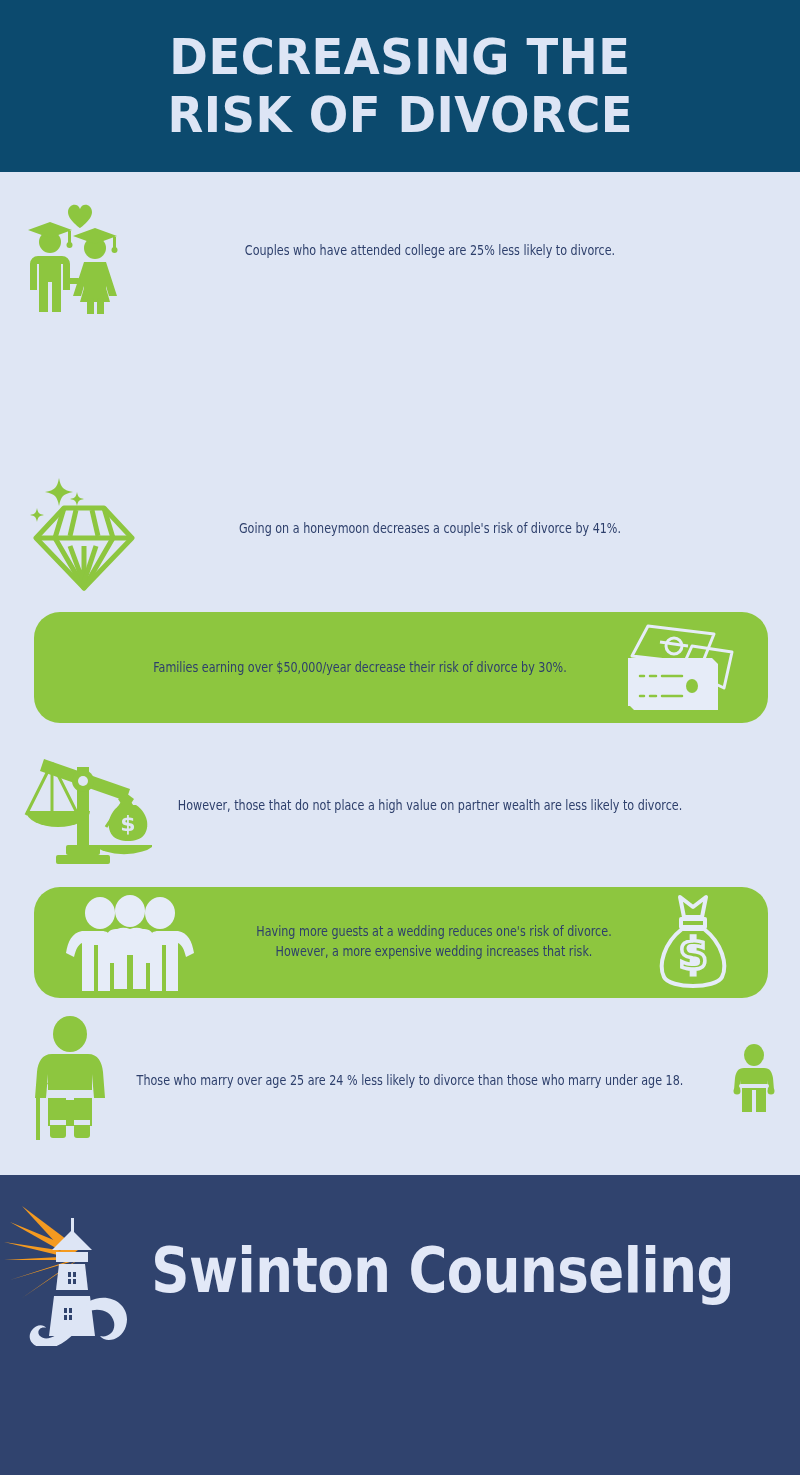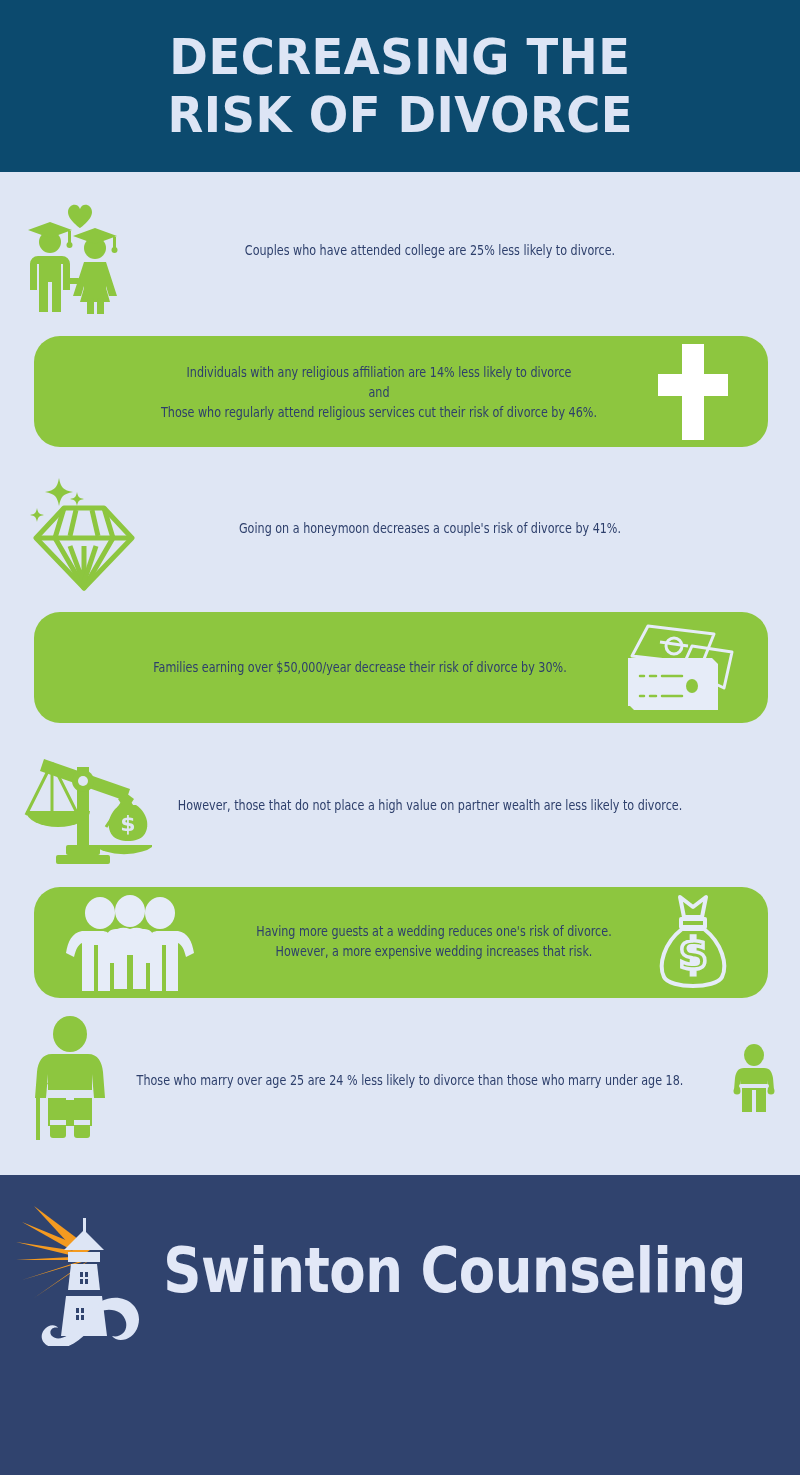--- a/index.html
+++ b/index.html
@@ -91,22 +91,21 @@
     height: 300px;
     background: #30436e;
   }
   .brand {
     position: absolute;
     top: 16px; left: 0;
     width: 736px;
     height: 160px;
     display: flex;
     align-items: center;
-    justify-content: center;
-    margin-left: 19px;
+    justify-content: space-between;
   }
   .brand-name {
     color: #e2e8f7;
     font-family: "DejaVu Sans Condensed", "Liberation Sans", sans-serif;
     font-weight: bold;
     font-size: 62px;
     line-height: 64px;
     letter-spacing: -0.5px;
     transform: scaleX(0.95);
     margin-left: 6px;
@@ -144,31 +143,20 @@
           <path d="M66 68 h22 l11 34 h-8 l-3 -10 v2 l4 14 h-30 l4 -14 v-2 l-3 10 h-8 Z" fill="#8dc63f"></path>
           <rect x="69" y="104" width="7" height="34" rx="3" fill="#8dc63f"></rect>
           <rect x="79" y="104" width="7" height="34" rx="3" fill="#8dc63f"></rect>
 
           <rect x="47" y="84" width="16" height="6" rx="3" fill="#8dc63f"></rect>
         </svg>
       </div>
       <div class="stat-text" style="position:absolute;left:150px;top:58px;width:560px;">Couples who have attended college are 25% less likely to divorce.</div>
     </div>
 
-    <div class="band" style="top:164px;height:111px;">
-      <div class="stat-text" style="position:absolute;left:60px;top:26px;width:570px;">Individuals with any religious affiliation are 14% less likely to divorce
-and
-Those who regularly attend religious services cut their risk of divorce by 46%.</div>
-      <div class="icon-box" style="position:absolute;right:26px;top:4px;width:100px;height:104px;">
-        <svg viewBox="0 0 100 104" width="100" height="104">
-          <rect x="40" y="4" width="22" height="96" fill="#ffffff"></rect>
-          <rect x="16" y="34" width="70" height="22" fill="#ffffff"></rect>
-        </svg>
-      </div>
-    </div>
 
     <div class="row" style="top:288px;height:140px;text-decoration:underline;">
       <div class="icon-box" style="position:absolute;left:24px;top:6px;width:120px;height:125px;">
         <svg viewBox="0 0 120 125" width="120" height="125">
           <g fill="none" stroke="#8dc63f" stroke-width="5" stroke-linejoin="round">
             <path d="M40 42 L80 42 L108 72 L60 122 L12 72 Z"></path>
             <path d="M12 72 L108 72"></path>
             <path d="M40 42 L31 72 L60 122 L89 72 L80 42"></path>
             <path d="M52 44 L46 70"></path>
             <path d="M68 44 L74 70"></path>

